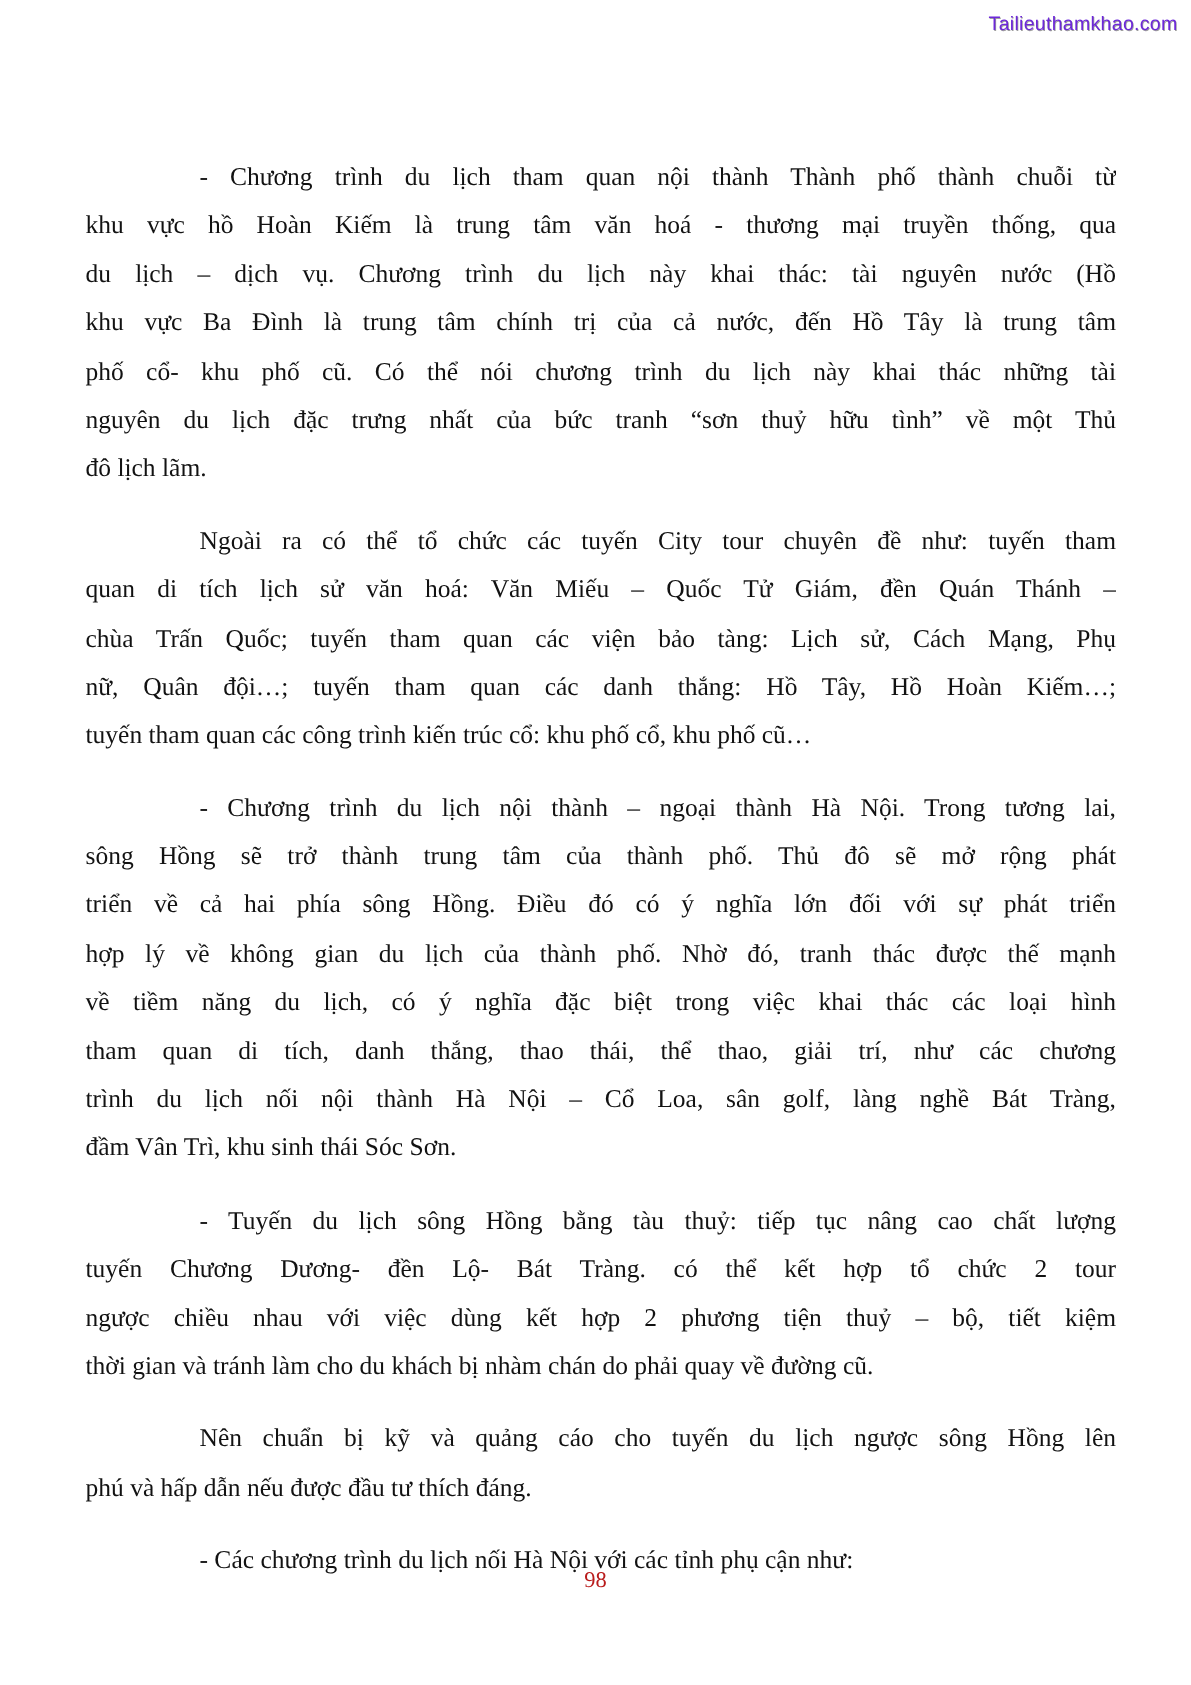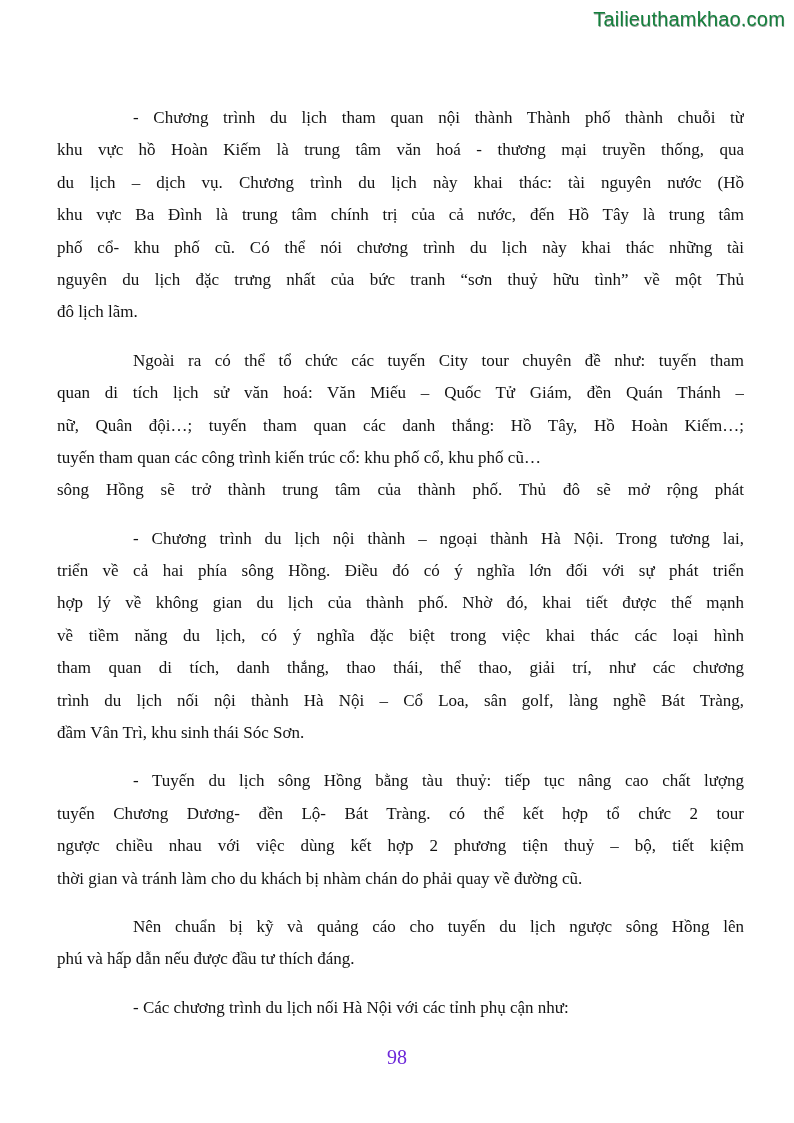--- a/index.html
+++ b/index.html
@@ -14,22 +14,22 @@
     background: #ffffff;
     overflow: hidden;
     font-family: "Liberation Serif", serif;
     color: #121212;
   }
   .watermark {
     position: absolute;
     top: 8px;
     right: 9px;
     font-family: "Liberation Sans", sans-serif;
-    font-size: 20px;
-    color: #15803d;
+    font-size: 13px;
+    color: #6d28d9;
     text-shadow: 0.5px 0.5px 0 #9e9e9e;
     letter-spacing: 0.2px;
     user-select: none;
   }
   .content {
     position: absolute;
     left: 57px;
     top: 86px;
     width: 687px;
     font-size: 17px;
@@ -52,22 +52,22 @@
   .para > .line.first {
     text-indent: 76px;
     margin-top: 16px;
   }
   .page-number {
     position: absolute;
     left: 0;
     width: 100%;
     top: 1046px;
     text-align: center;
-    font-size: 20px;
-    color: #6d28d9;
+    font-size: 15px;
+    color: #b91c1c;
   }
 </style>
 </head>
 <body>
 
 <div class="page">
 
   <div class="watermark">Tailieuthamkhao.com</div>
 
   <div class="content">
@@ -78,29 +78,30 @@
       <div class="line">du lịch – dịch vụ. Chương trình du lịch này khai thác: tài nguyên nước (Hồ</div>
       <div class="line">khu vực Ba Đình là trung tâm chính trị của cả nước, đến Hồ Tây là trung tâm</div>
       <div class="line">phố cổ- khu phố cũ. Có thể nói chương trình du lịch này khai thác những tài</div>
       <div class="line">nguyên du lịch đặc trưng nhất của bức tranh “sơn thuỷ hữu tình” về một Thủ</div>
       <div class="line last">đô lịch lãm.</div>
     </div>
 
     <div class="para">
       <div class="line first">Ngoài ra có thể tổ chức các tuyến City tour chuyên đề như: tuyến tham</div>
       <div class="line">quan di tích lịch sử văn hoá: Văn Miếu – Quốc Tử Giám, đền Quán Thánh –</div>
+      <div class="line">chùa Trấn Quốc; tuyến tham quan các viện bảo tàng: Lịch sử, Cách Mạng, Phụ</div>
       <div class="line">nữ, Quân đội…; tuyến tham quan các danh thắng: Hồ Tây, Hồ Hoàn Kiếm…;</div>
       <div class="line last">tuyến tham quan các công trình kiến trúc cổ: khu phố cổ, khu phố cũ…</div>
     </div>
 
     <div class="para">
+      <div class="line first">- Chương trình du lịch nội thành – ngoại thành Hà Nội. Trong tương lai,</div>
       <div class="line">sông Hồng sẽ trở thành trung tâm của thành phố. Thủ đô sẽ mở rộng phát</div>
-      <div class="line first">- Chương trình du lịch nội thành – ngoại thành Hà Nội. Trong tương lai,</div>
       <div class="line">triển về cả hai phía sông Hồng. Điều đó có ý nghĩa lớn đối với sự phát triển</div>
-      <div class="line">hợp lý về không gian du lịch của thành phố. Nhờ đó, khai tiết được thế mạnh</div>
+      <div class="line">hợp lý về không gian du lịch của thành phố. Nhờ đó, tranh thác được thế mạnh</div>
       <div class="line">về tiềm năng du lịch, có ý nghĩa đặc biệt trong việc khai thác các loại hình</div>
       <div class="line">tham quan di tích, danh thắng, thao thái, thể thao, giải trí, như các chương</div>
       <div class="line">trình du lịch nối nội thành Hà Nội – Cổ Loa, sân golf, làng nghề Bát Tràng,</div>
       <div class="line last">đầm Vân Trì, khu sinh thái Sóc Sơn.</div>
     </div>
 
     <div class="para">
       <div class="line first">- Tuyến du lịch sông Hồng bằng tàu thuỷ: tiếp tục nâng cao chất lượng</div>
       <div class="line">tuyến Chương Dương- đền Lộ- Bát Tràng. có thể kết hợp tổ chức 2 tour</div>
       <div class="line">ngược chiều nhau với việc dùng kết hợp 2 phương tiện thuỷ – bộ, tiết kiệm</div>

